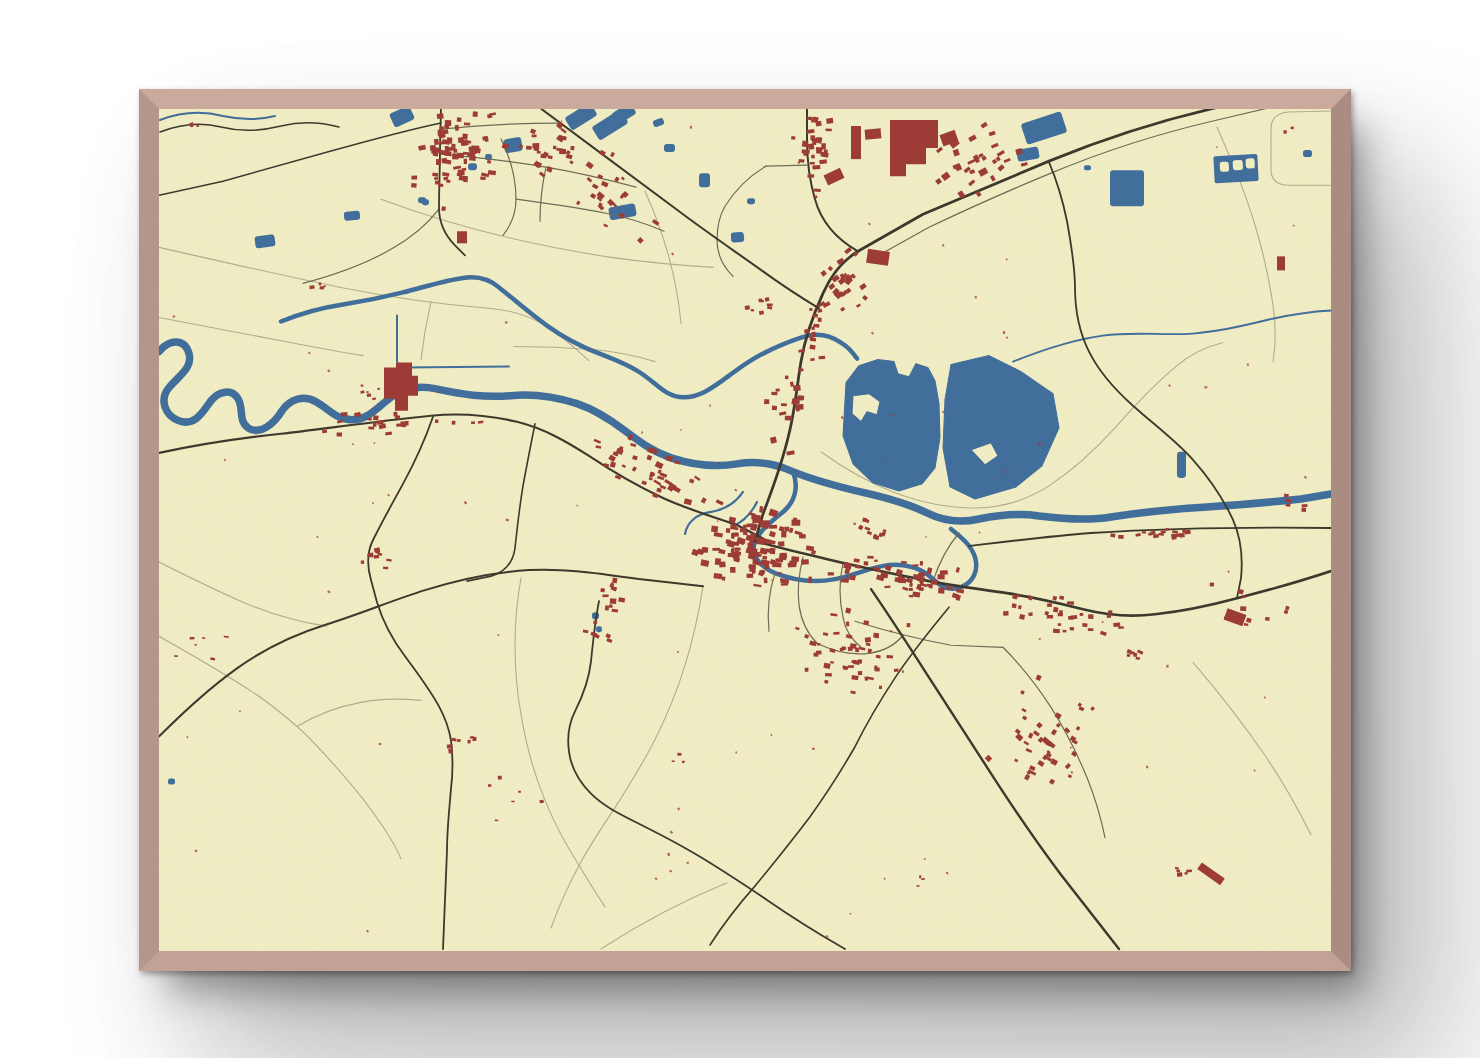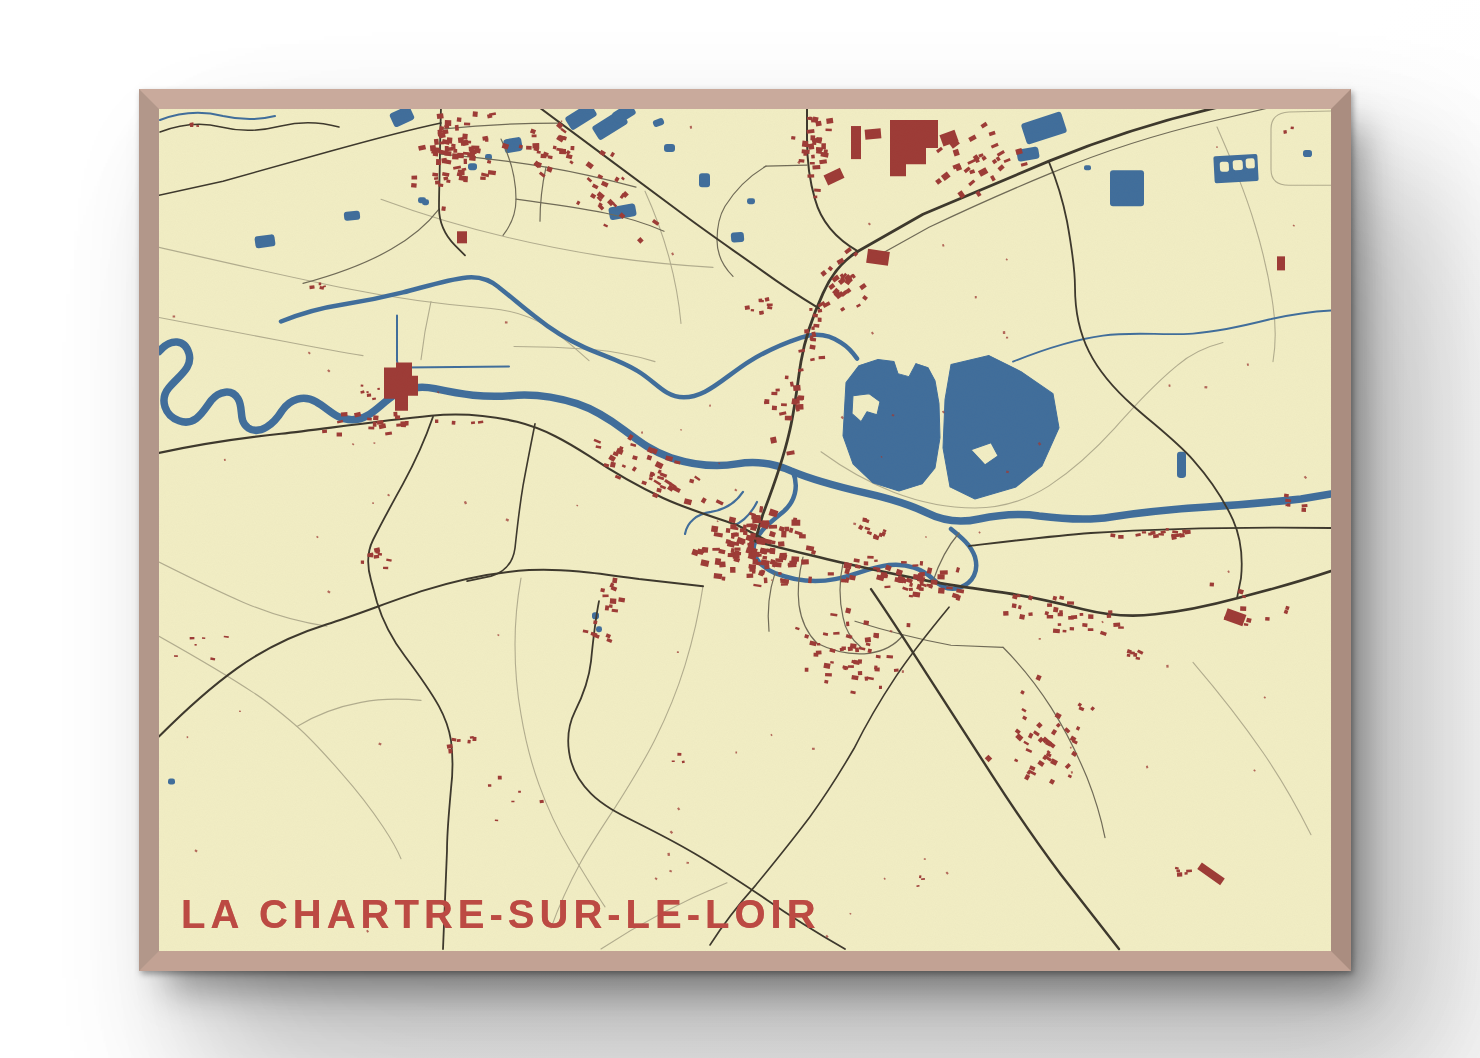--- a/index.html
+++ b/index.html
@@ -977,15 +977,14 @@
           <rect x="797.5344729656354" y="161.8129784753546" width="2.5727362926118076" height="2.058189034089446" fill="#9d3a36" opacity="0.75" transform="rotate(39.9513392848894 797.5344729656354 161.8129784753546)"></rect>
           <rect x="1005.7381671085022" y="258.82822438143194" width="1.9045012792339548" height="1.523601023387164" fill="#9d3a36" opacity="0.75" transform="rotate(50.11196816107258 1005.7381671085022 258.82822438143194)"></rect>
           <rect x="1203.598457579501" y="386.2744848802686" width="2.811609249911271" height="2.249287399929017" fill="#9d3a36" opacity="0.75" transform="rotate(7.046800986863673 1203.598457579501 386.2744848802686)"></rect>
           <rect x="561.2001045653597" y="121.39965901616961" width="1.675835115252994" height="1.3406680922023952" fill="#9d3a36" opacity="0.75" transform="rotate(88.83229760220274 561.2001045653597 121.39965901616961)"></rect>
           <rect x="841.2551154894754" y="416.13350034691393" width="2.667583402013406" height="2.134066721610725" fill="#9d3a36" opacity="0.75" transform="rotate(50.4484769096598 841.2551154894754 416.13350034691393)"></rect>
           <rect x="690.8315621945076" y="126.74356104806066" width="2.656918820925057" height="2.1255350567400457" fill="#9d3a36" opacity="0.75" transform="rotate(83.67952593835071 690.8315621945076 126.74356104806066)"></rect>
           <rect x="503.9523942093365" y="321.81297327857465" width="2.6154271156992763" height="2.092341692559421" fill="#9d3a36" opacity="0.75" transform="rotate(1.8430002545937896 503.9523942093365 321.81297327857465)"></rect>
         </g>
       <rect id="grain-rect" x="158" y="110" width="1172" height="840" filter="url(#grain)" opacity="0.14"></rect>
     </svg>
-    <div class="poster-title">LA CHARTRE-SUR-LE-LOIR</div>
   </div>
 </div>
 
 </body></html>

